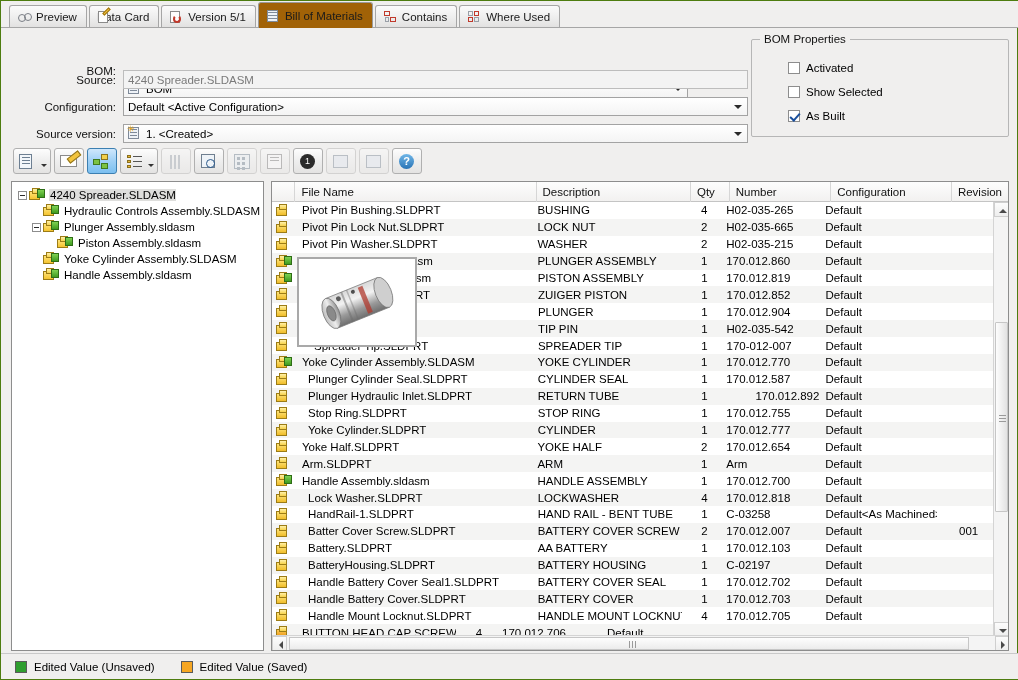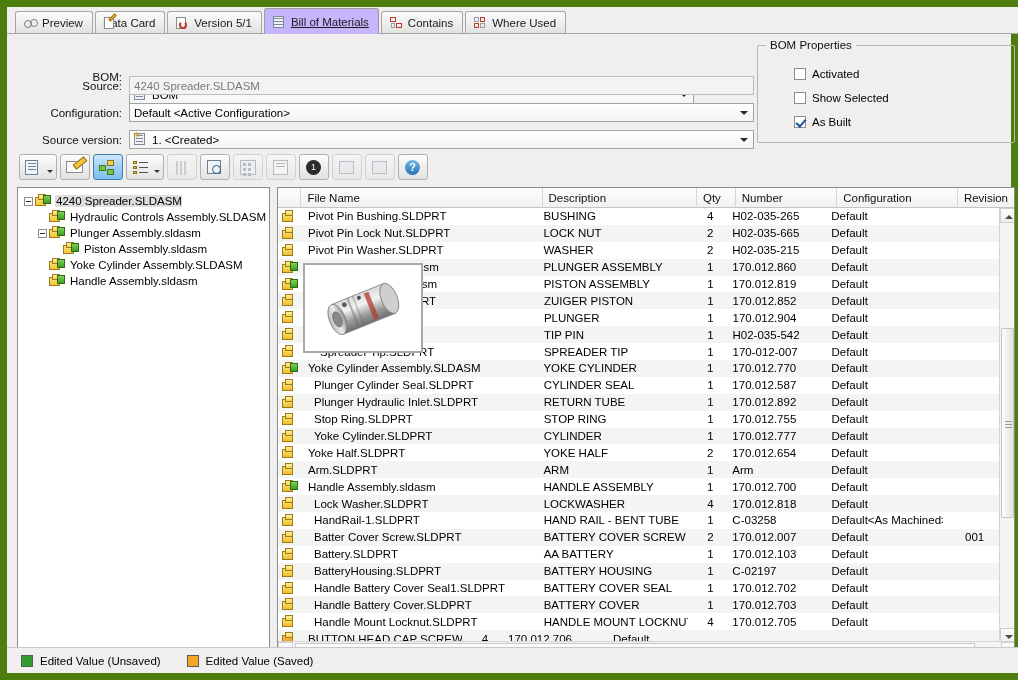--- a/index.html
+++ b/index.html
@@ -9,21 +9,21 @@
     font-family: "Liberation Sans", sans-serif;
     font-size: 11.5px;
     color: #000;
     background: #f0efee;
     overflow: hidden;
   }
   #app {
     position: relative;
     width: 1018px; height: 680px;
     background: #f0efee;
-    border: 7px solid #4d7c0f;
+    border: 1px solid #4d7c0f;
     padding-left: 36px;
   }
 
   
   .tabbar {
     position: absolute; left: 0; top: 0; width: 1018px; height: 27px;
     background: #f0efee;
     display: flex; align-items: flex-end;
     padding-left: 8px;
   }
@@ -36,25 +36,24 @@
     border: 1px solid #a6a6a6;
     border-bottom: none;
     border-radius: 3px 3px 0 0;
     font-size: 11.5px;
     color: #1a1a1a;
     white-space: nowrap;
     position: relative;
   }
   .tab.active {
     height: 26px;
-    background: #c4b5fd;
+    background: #a16207;
     border-color: #9b9b9b;
     z-index: 3;
     font-weight: normal;
-    text-decoration: underline;
   }
   .tabstrip-line {
     position: absolute; left: 0; top: 26px; width: 1018px; height: 1px;
     background: #a6a6a6;
   }
   .tab-ico { width: 14px; height: 14px; flex: 0 0 14px; position: relative; }
 
   
   .ico-preview::before{content:"";position:absolute;left:1px;top:4px;width:6px;height:6px;border:1.5px solid #7b7f86;border-radius:50%;}
   .ico-preview::after{content:"";position:absolute;left:7px;top:3px;width:6px;height:6px;border:1.5px solid #7b7f86;border-radius:50%;}
@@ -639,21 +638,21 @@
           <div class="cell" style="width: 60px; text-align: center;"></div>
         </div>
         <div class="trow alt">
           <span class="rowico">
             <span class="yel"></span>
             <span class="yel2"></span>
           </span>
           <div class="cell" style="width: 250px; padding-left: 12px;">Plunger Hydraulic Inlet.SLDPRT</div>
           <div class="cell" style="width: 160px;">RETURN TUBE</div>
           <div class="cell" style="width: 40px; text-align: center;">1</div>
-          <div class="cell" style="width: 105px;">170.012.892</div>
+          <div class="cell" style="width: 105px; text-align: right;">170.012.892</div>
           <div class="cell" style="width: 125px;">Default</div>
           <div class="cell" style="width: 60px; text-align: center;"></div>
         </div>
         <div class="trow">
           <span class="rowico">
             <span class="yel"></span>
             <span class="yel2"></span>
           </span>
           <div class="cell" style="width: 250px; padding-left: 12px;">Stop Ring.SLDPRT</div>
           <div class="cell" style="width: 160px;">STOP RING</div>

